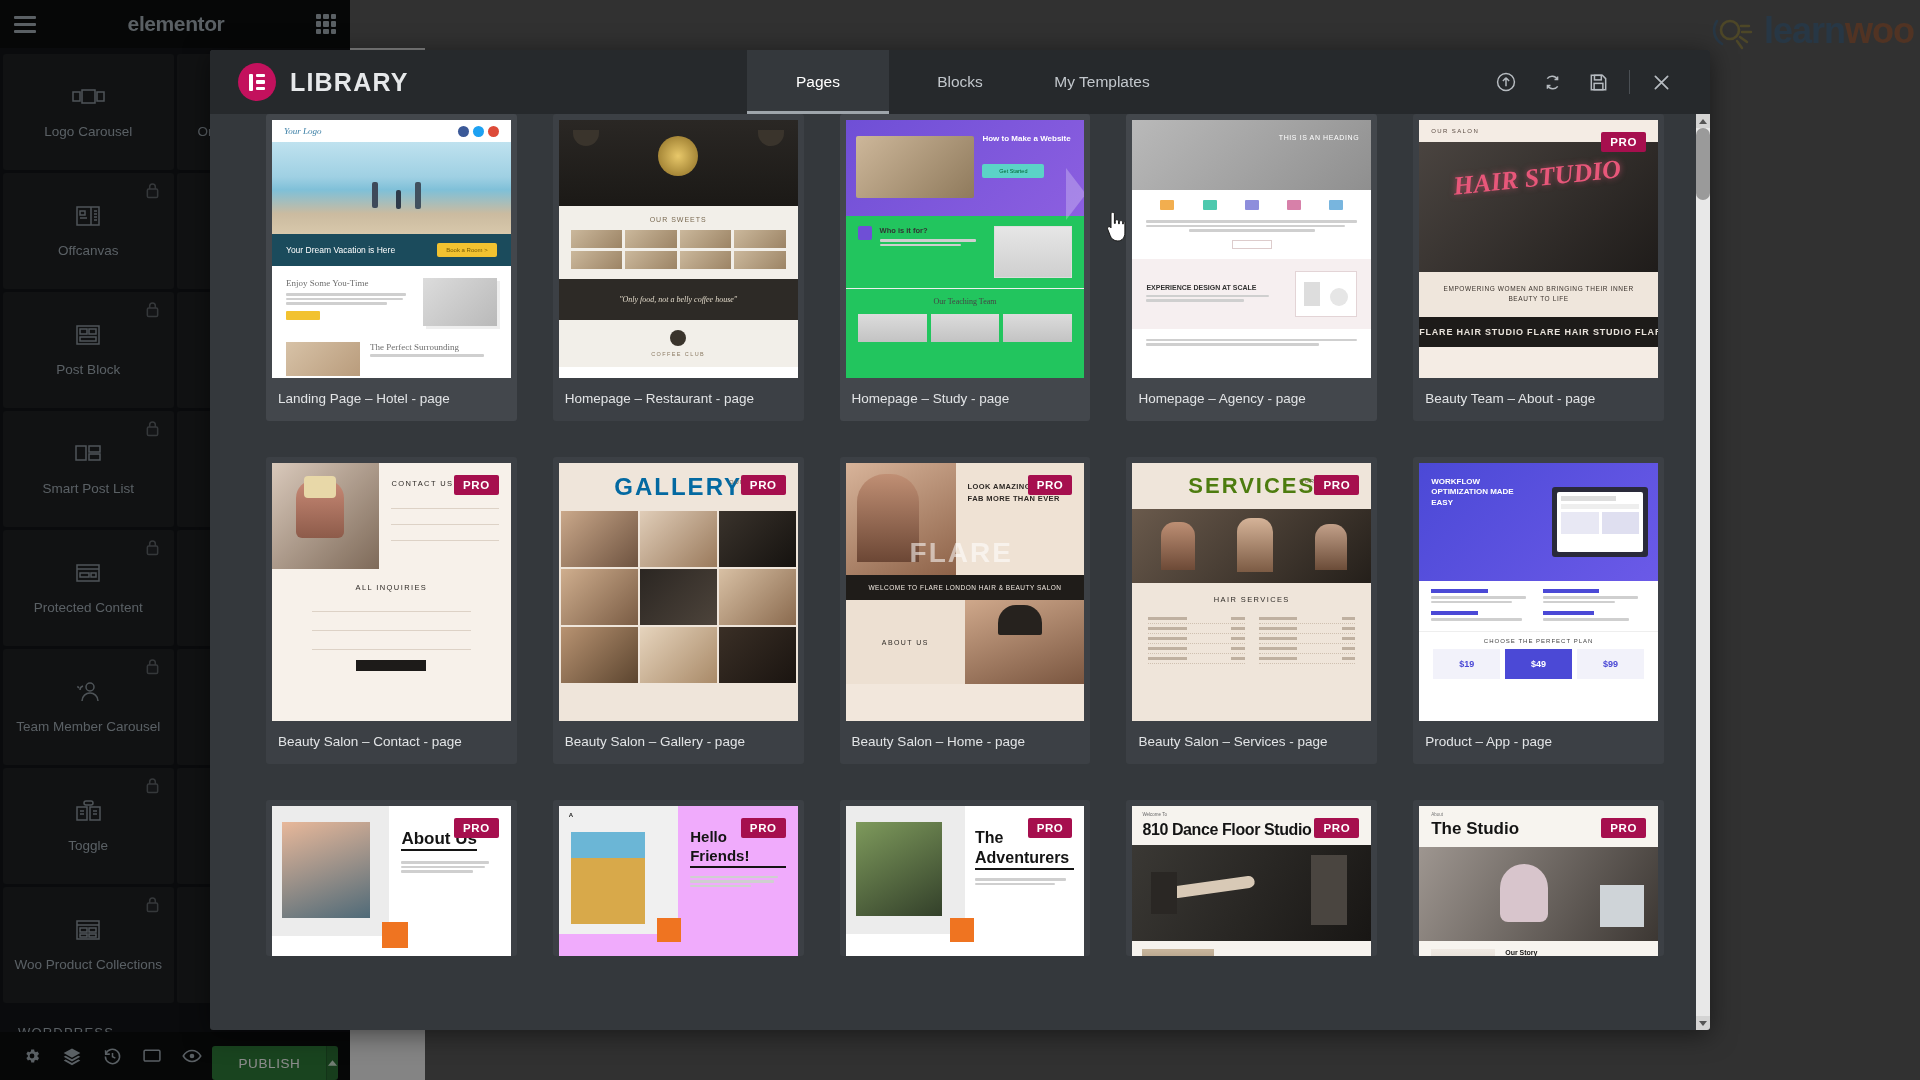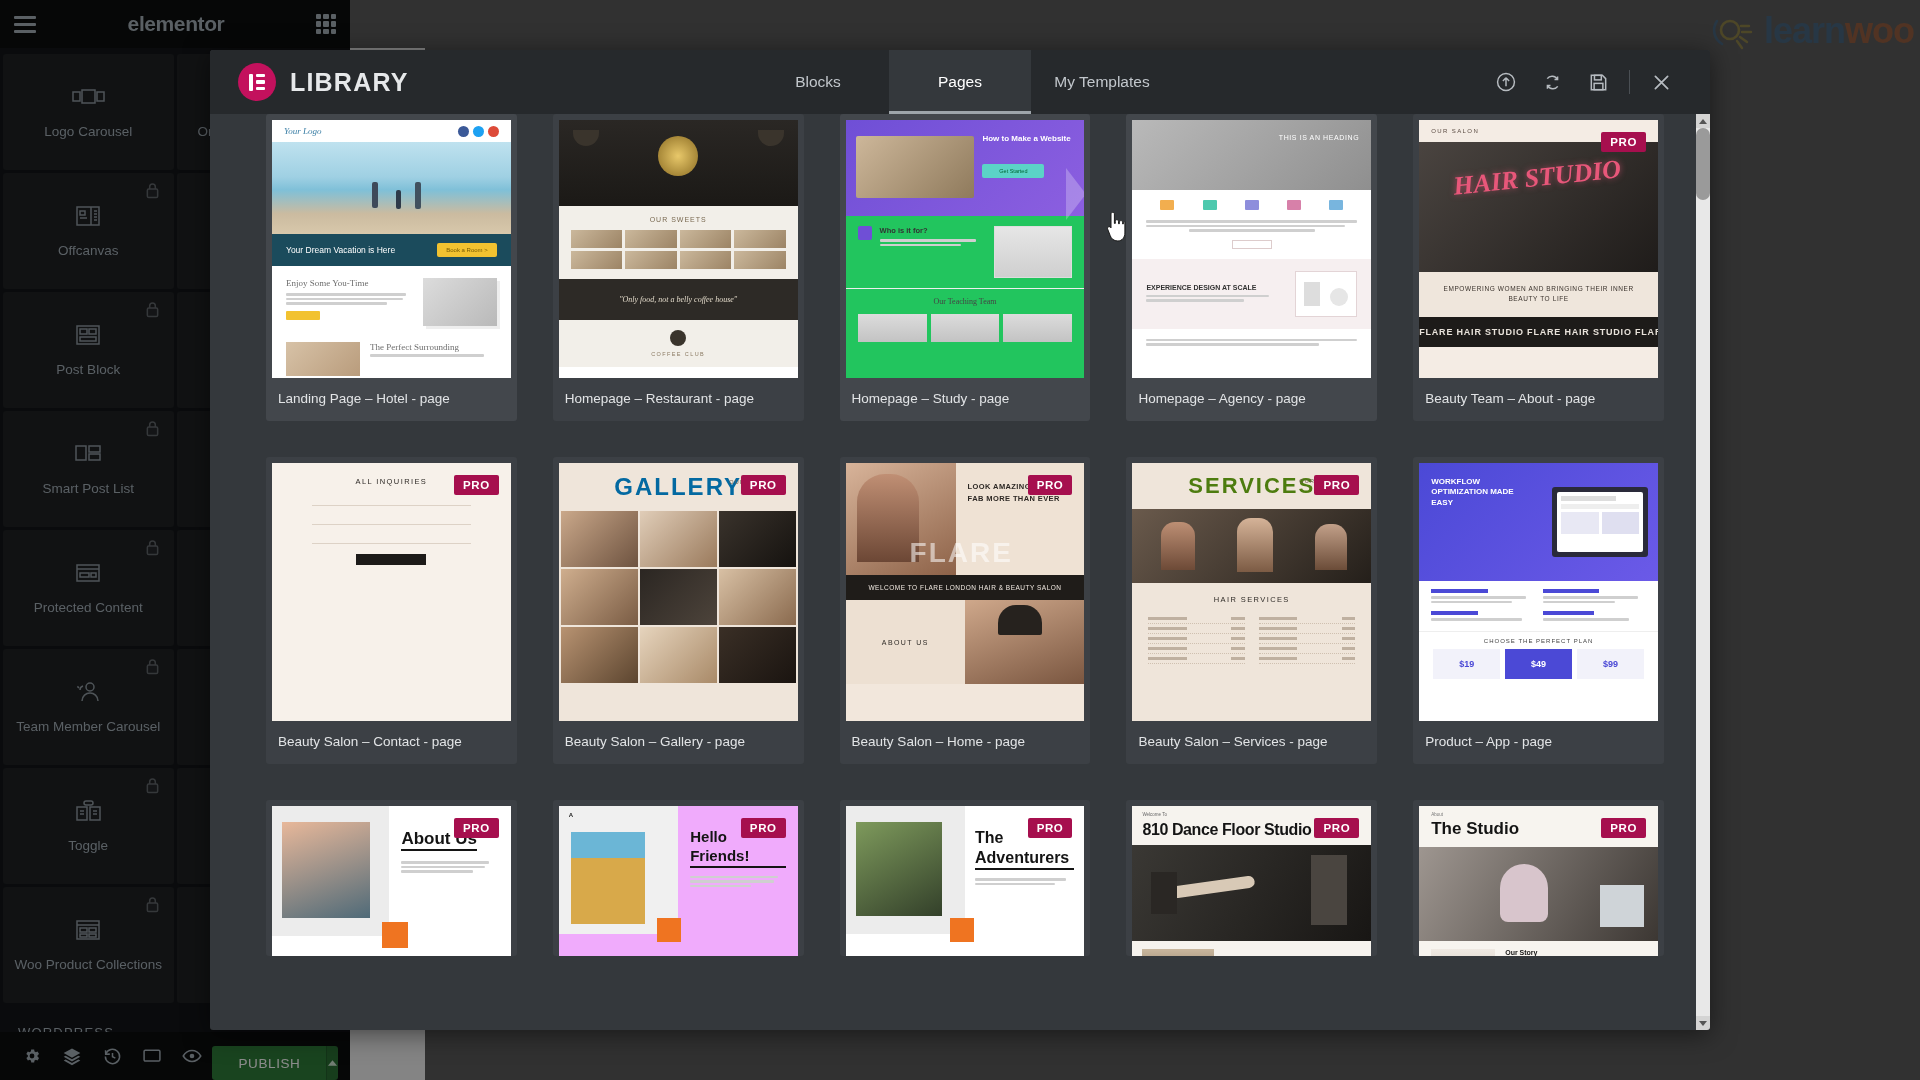--- a/index.html
+++ b/index.html
@@ -564,25 +564,25 @@
               <i></i>
               <i></i>
               <i></i>
             </span>
         </div>
       </div>
       <div class="lib-title">LIBRARY</div>
     </div>
 
     <div class="mh-tabs" id="lib-tabs">
+        <div class="mtab active">
+          <span>Pages</span>
+        </div>
         <div class="mtab">
           <span>Blocks</span>
-        </div>
-        <div class="mtab active">
-          <span>Pages</span>
         </div>
         <div class="mtab">
           <span>My Templates</span>
         </div>
       </div>
 
     <div class="mh-right">
       <div class="mh-ico">
         <svg width="22" height="22" viewBox="0 0 24 24" fill="none" stroke="currentColor" stroke-width="1.6">
             <circle cx="12" cy="12" r="9.2"></circle>
@@ -794,20 +794,32 @@
       </div>
                 </div>
      </div>
      <div class="tlabel">Beauty Team – About - page</div>
             </div>
             <div class="tcard">
               <div class="thumb">
        <span class="pro-badge">PRO</span>
        <div class="thumb-inner">
       <div class="mk" style="background:#f7f1ea">
+        <div style="height:106px;display:flex">
+          <div style="flex:1;background:linear-gradient(135deg,#d9c9bb,#7e6a59);position:relative">
+            <div style="position:absolute;left:22%;top:16%;width:48px;height:58px;background:linear-gradient(#c98a76,#8d5b4a);border-radius:18px 18px 6px 6px"></div>
+            <div style="position:absolute;left:30%;top:12%;width:32px;height:22px;background:#e8d8a8;border-radius:4px"></div>
+          </div>
+          <div style="flex:1;background:#f7f1ea;padding:16px 12px">
+            <div style="color:#2e2a26;font-size:7.5px;letter-spacing:1.4px;margin-bottom:10px">CONTACT US</div>
+            <div style="border-bottom:1px solid #ddd2c6;height:11px;margin-bottom:5px"></div>
+            <div style="border-bottom:1px solid #ddd2c6;height:11px;margin-bottom:5px"></div>
+            <div style="border-bottom:1px solid #ddd2c6;height:11px"></div>
+          </div>
+        </div>
         <div style="text-align:center;padding:14px 0 8px;color:#2e2a26;font-size:7.5px;letter-spacing:1.4px">ALL INQUIRIES</div>
         <div style="padding:0 40px">
           <div style="border-bottom:1px solid #ddd2c6;height:12px;margin-bottom:7px"></div>
           <div style="border-bottom:1px solid #ddd2c6;height:12px;margin-bottom:7px"></div>
           <div style="border-bottom:1px solid #ddd2c6;height:12px;margin-bottom:10px"></div>
           <div style="background:#1d1b19;height:11px;width:70px;margin:0 auto"></div>
         </div>
       </div>
                 </div>
      </div>

